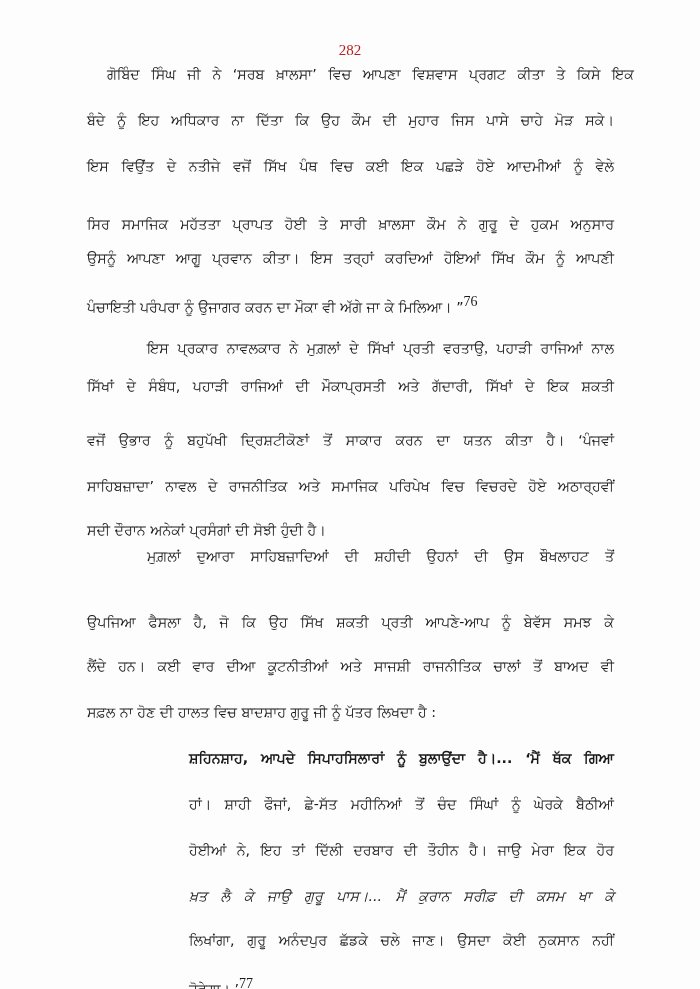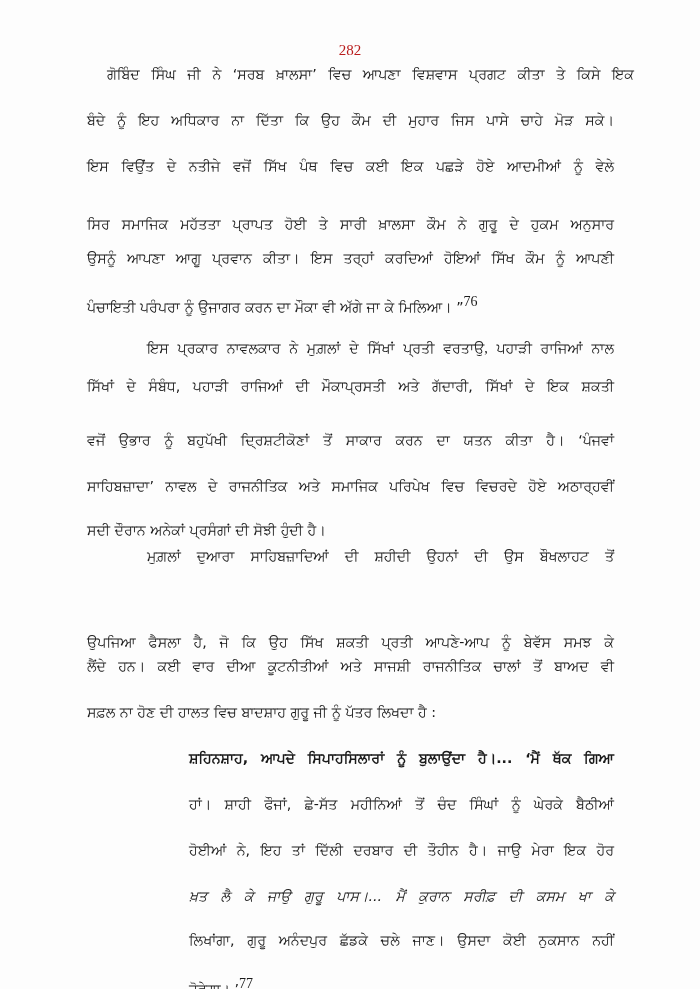--- a/index.html
+++ b/index.html
@@ -80,21 +80,21 @@
   <div>
     <div class="line indent" style="top: 338px;">ਇਸ ਪ੍ਰਕਾਰ ਨਾਵਲਕਾਰ ਨੇ ਮੁਗ਼ਲਾਂ ਦੇ ਸਿੱਖਾਂ ਪ੍ਰਤੀ ਵਰਤਾਉ, ਪਹਾੜੀ ਰਾਜਿਆਂ ਨਾਲ</div>
     <div class="line" style="top: 376px;">ਸਿੱਖਾਂ ਦੇ ਸੰਬੰਧ, ਪਹਾੜੀ ਰਾਜਿਆਂ ਦੀ ਮੌਕਾਪ੍ਰਸਤੀ ਅਤੇ ਗੱਦਾਰੀ, ਸਿੱਖਾਂ ਦੇ ਇਕ ਸ਼ਕਤੀ</div>
     <div class="line" style="top: 430px;">ਵਜੋਂ ਉਭਾਰ ਨੂੰ ਬਹੁਪੱਖੀ ਦ੍ਰਿਸ਼ਟੀਕੋਣਾਂ ਤੋਂ ਸਾਕਾਰ ਕਰਨ ਦਾ ਯਤਨ ਕੀਤਾ ਹੈ। ‘ਪੰਜਵਾਂ</div>
     <div class="line" style="top: 476px;">ਸਾਹਿਬਜ਼ਾਦਾ’ ਨਾਵਲ ਦੇ ਰਾਜਨੀਤਿਕ ਅਤੇ ਸਮਾਜਿਕ ਪਰਿਪੇਖ ਵਿਚ ਵਿਚਰਦੇ ਹੋਏ ਅਠਾਰ੍ਹਵੀਂ</div>
     <div class="line last" style="top: 520px;">ਸਦੀ ਦੌਰਾਨ ਅਨੇਕਾਂ ਪ੍ਰਸੰਗਾਂ ਦੀ ਸੋਝੀ ਹੁੰਦੀ ਹੈ।</div>
   </div>
 
   <div>
     <div class="line indent" style="top: 546px;">ਮੁਗ਼ਲਾਂ ਦੁਆਰਾ ਸਾਹਿਬਜ਼ਾਦਿਆਂ ਦੀ ਸ਼ਹੀਦੀ ਉਹਨਾਂ ਦੀ ਉਸ ਬੌਖਲਾਹਟ ਤੋਂ</div>
-    <div class="line" style="top: 632px;">ਉਪਜਿਆ ਫੈਸਲਾ ਹੈ, ਜੋ ਕਿ ਉਹ ਸਿੱਖ ਸ਼ਕਤੀ ਪ੍ਰਤੀ ਆਪਣੇ-ਆਪ ਨੂੰ ਬੇਵੱਸ ਸਮਝ ਕੇ</div>
+    <div class="line" style="top: 612px;">ਉਪਜਿਆ ਫੈਸਲਾ ਹੈ, ਜੋ ਕਿ ਉਹ ਸਿੱਖ ਸ਼ਕਤੀ ਪ੍ਰਤੀ ਆਪਣੇ-ਆਪ ਨੂੰ ਬੇਵੱਸ ਸਮਝ ਕੇ</div>
     <div class="line" style="top: 656px;">ਲੈਂਦੇ ਹਨ। ਕਈ ਵਾਰ ਦੀਆ ਕੂਟਨੀਤੀਆਂ ਅਤੇ ਸਾਜਸ਼ੀ ਰਾਜਨੀਤਿਕ ਚਾਲਾਂ ਤੋਂ ਬਾਅਦ ਵੀ</div>
     <div class="line last" style="top: 702px;">ਸਫ਼ਲ ਨਾ ਹੋਣ ਦੀ ਹਾਲਤ ਵਿਚ ਬਾਦਸ਼ਾਹ ਗੁਰੂ ਜੀ ਨੂੰ ਪੱਤਰ ਲਿਖਦਾ ਹੈ :</div>
   </div>
 
   <div>
     <div class="quote-line" style="top: 748px; font-weight: bold;">ਸ਼ਹਿਨਸ਼ਾਹ, ਆਪਦੇ ਸਿਪਾਹਸਿਲਾਰਾਂ ਨੂੰ ਬੁਲਾਉਂਦਾ ਹੈ।... ‘ਮੈਂ ਥੱਕ ਗਿਆ</div>
     <div class="quote-line" style="top: 794px;">ਹਾਂ। ਸ਼ਾਹੀ ਫੌਜਾਂ, ਛੇ-ਸੱਤ ਮਹੀਨਿਆਂ ਤੋਂ ਚੰਦ ਸਿੰਘਾਂ ਨੂੰ ਘੇਰਕੇ ਬੈਠੀਆਂ</div>
     <div class="quote-line" style="top: 840px;">ਹੋਈਆਂ ਨੇ, ਇਹ ਤਾਂ ਦਿੱਲੀ ਦਰਬਾਰ ਦੀ ਤੌਹੀਨ ਹੈ। ਜਾਉ ਮੇਰਾ ਇਕ ਹੋਰ</div>
     <div class="quote-line" style="top: 886px; font-style: italic;">ਖ਼ਤ ਲੈ ਕੇ ਜਾਉ ਗੁਰੂ ਪਾਸ।... ਮੈਂ ਕੁਰਾਨ ਸਰੀਫ਼ ਦੀ ਕਸਮ ਖਾ ਕੇ</div>
     <div class="quote-line" style="top: 930px;">ਲਿਖਾਂਗਾ, ਗੁਰੂ ਅਨੰਦਪੁਰ ਛੱਡਕੇ ਚਲੇ ਜਾਣ। ਉਸਦਾ ਕੋਈ ਨੁਕਸਾਨ ਨਹੀਂ</div>

